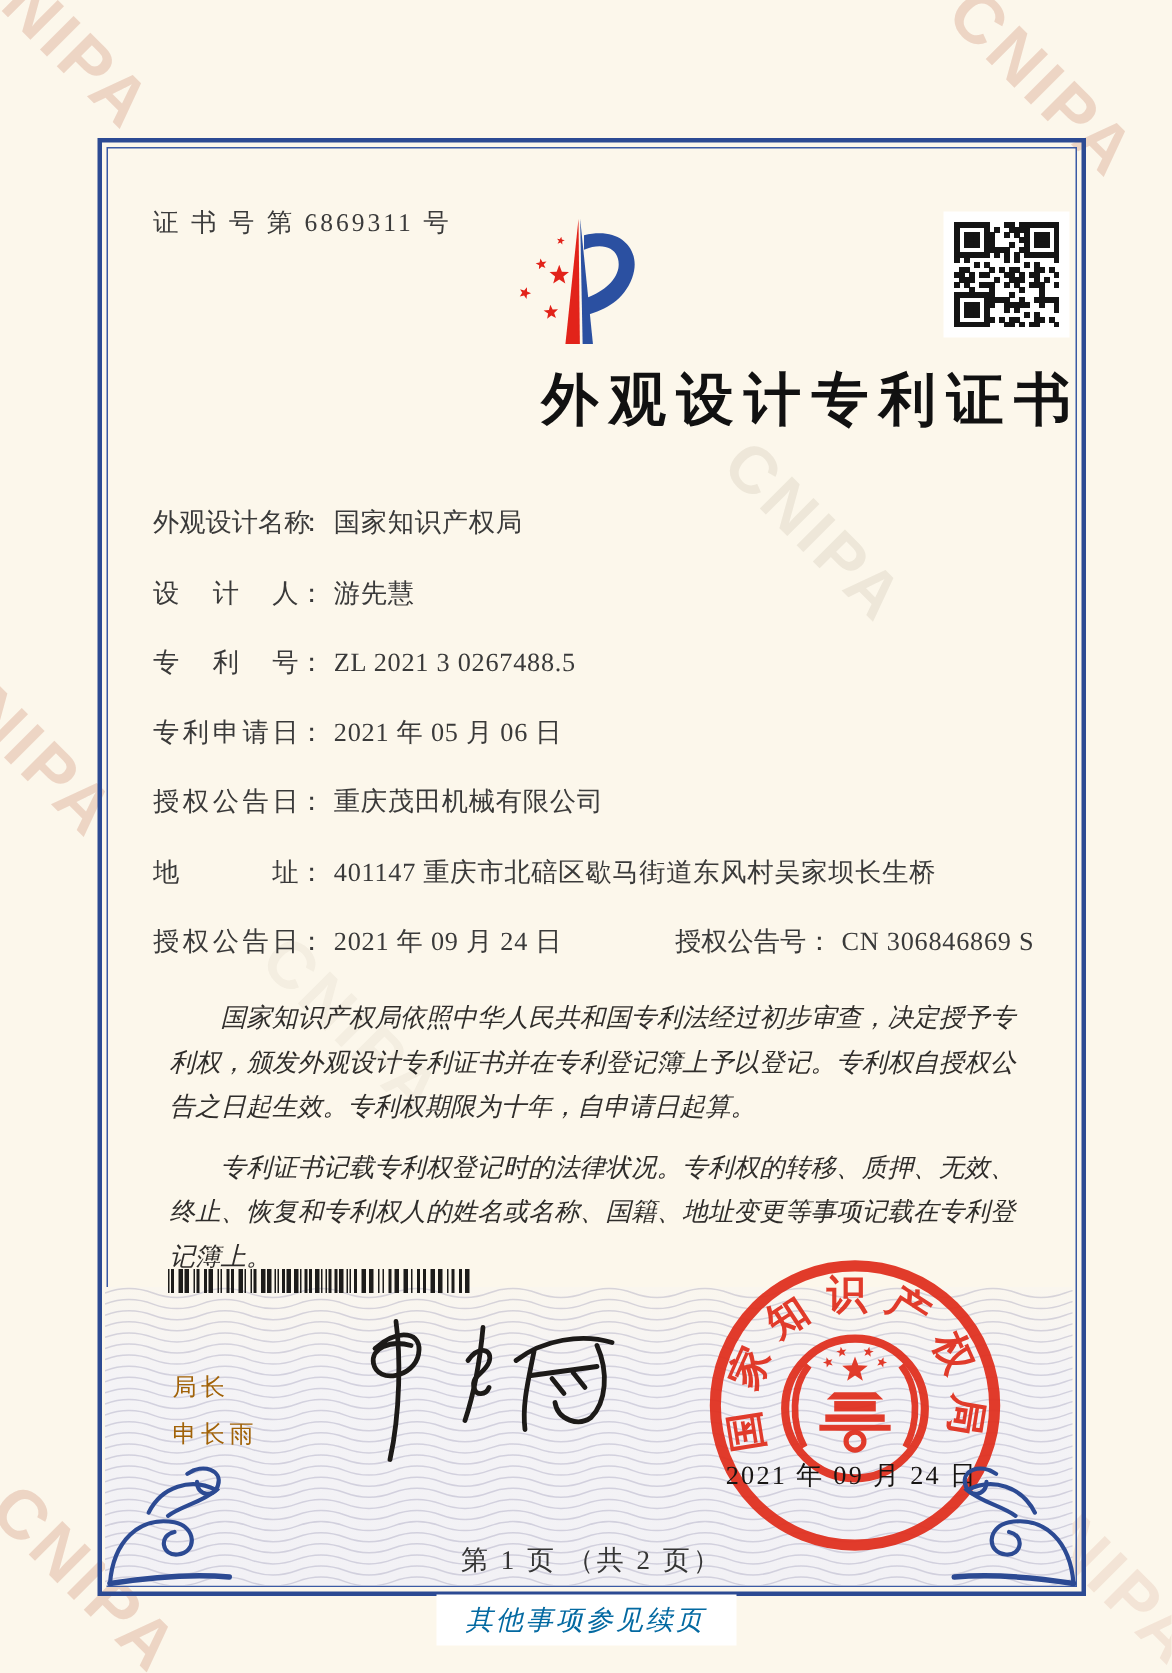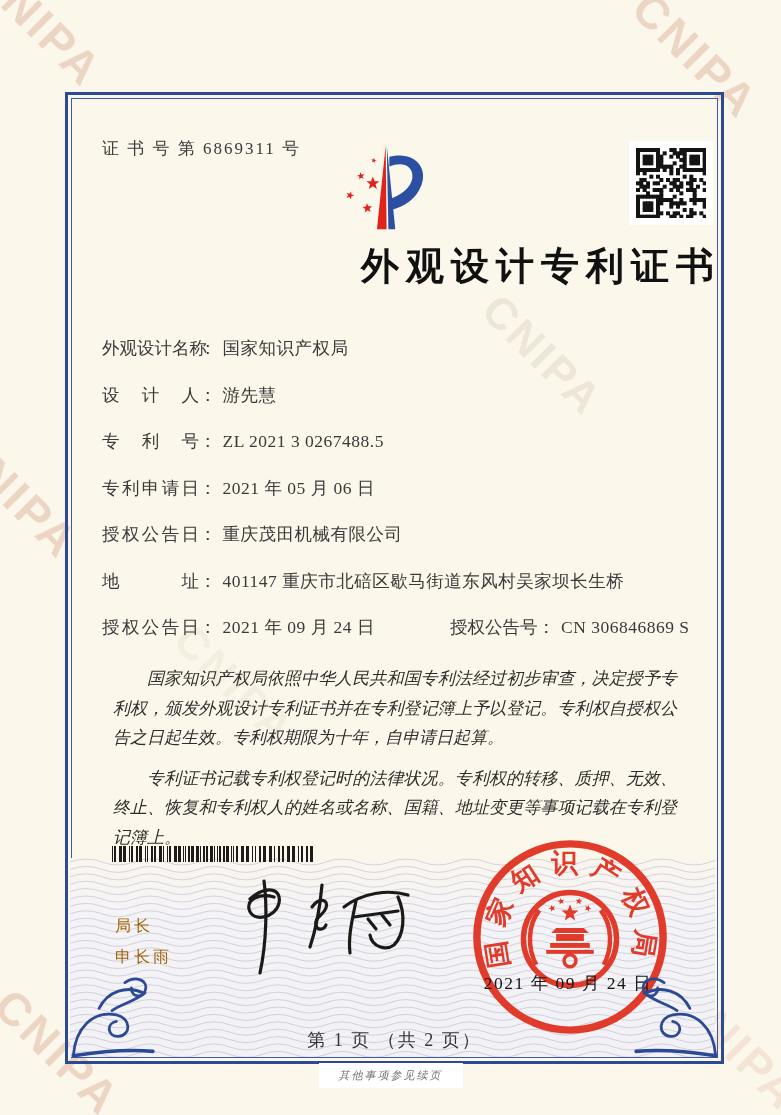--- a/index.html
+++ b/index.html
@@ -39,21 +39,21 @@
   .seal{position:absolute;left:398px;top:738px;width:208px;height:208px;z-index:2;opacity:.94;}
   .seal-date{position:absolute;left:300px;top:876px;width:400px;text-align:center;z-index:3;
              font-size:17.5px;letter-spacing:1.5px;color:#171513;}
   .page-num{position:absolute;left:0;top:933px;width:100%;text-align:center;
             font-size:18px;letter-spacing:2px;color:#353535;z-index:3;}
   .flourish{position:absolute;width:86px;height:86px;z-index:3;}
   .flourish.fl-left{left:1px;bottom:1px;}
   .flourish.fl-right{right:1px;bottom:1px;transform:scaleX(-1);}
   .cont-note{position:absolute;left:0;top:1063px;width:100%;text-align:center;z-index:2;}
   .cont-note span{display:inline-block;background:#fff;padding:5px 20px;font-style:italic;
-                  font-size:11px;letter-spacing:2px;color:#737373;}
+                  font-size:18px;letter-spacing:2px;color:#0369a1;}
 </style>
 </head>
 <body>
 
 <span class="wm pink" style="left:-38px;top:-4px;">CNIPA</span>
 <span class="wm pink" style="left:618px;top:28px;">CNIPA</span>
 <span class="wm pink" style="left:-62px;top:468px;">CNIPA</span>
 <span class="wm grey" style="left:468px;top:330px;">CNIPA</span>
 <span class="wm grey" style="left:160px;top:660px;opacity:.6;">CNIPA</span>
 <span class="wm pink" style="left:-20px;top:1025px;">CNIPA</span>

